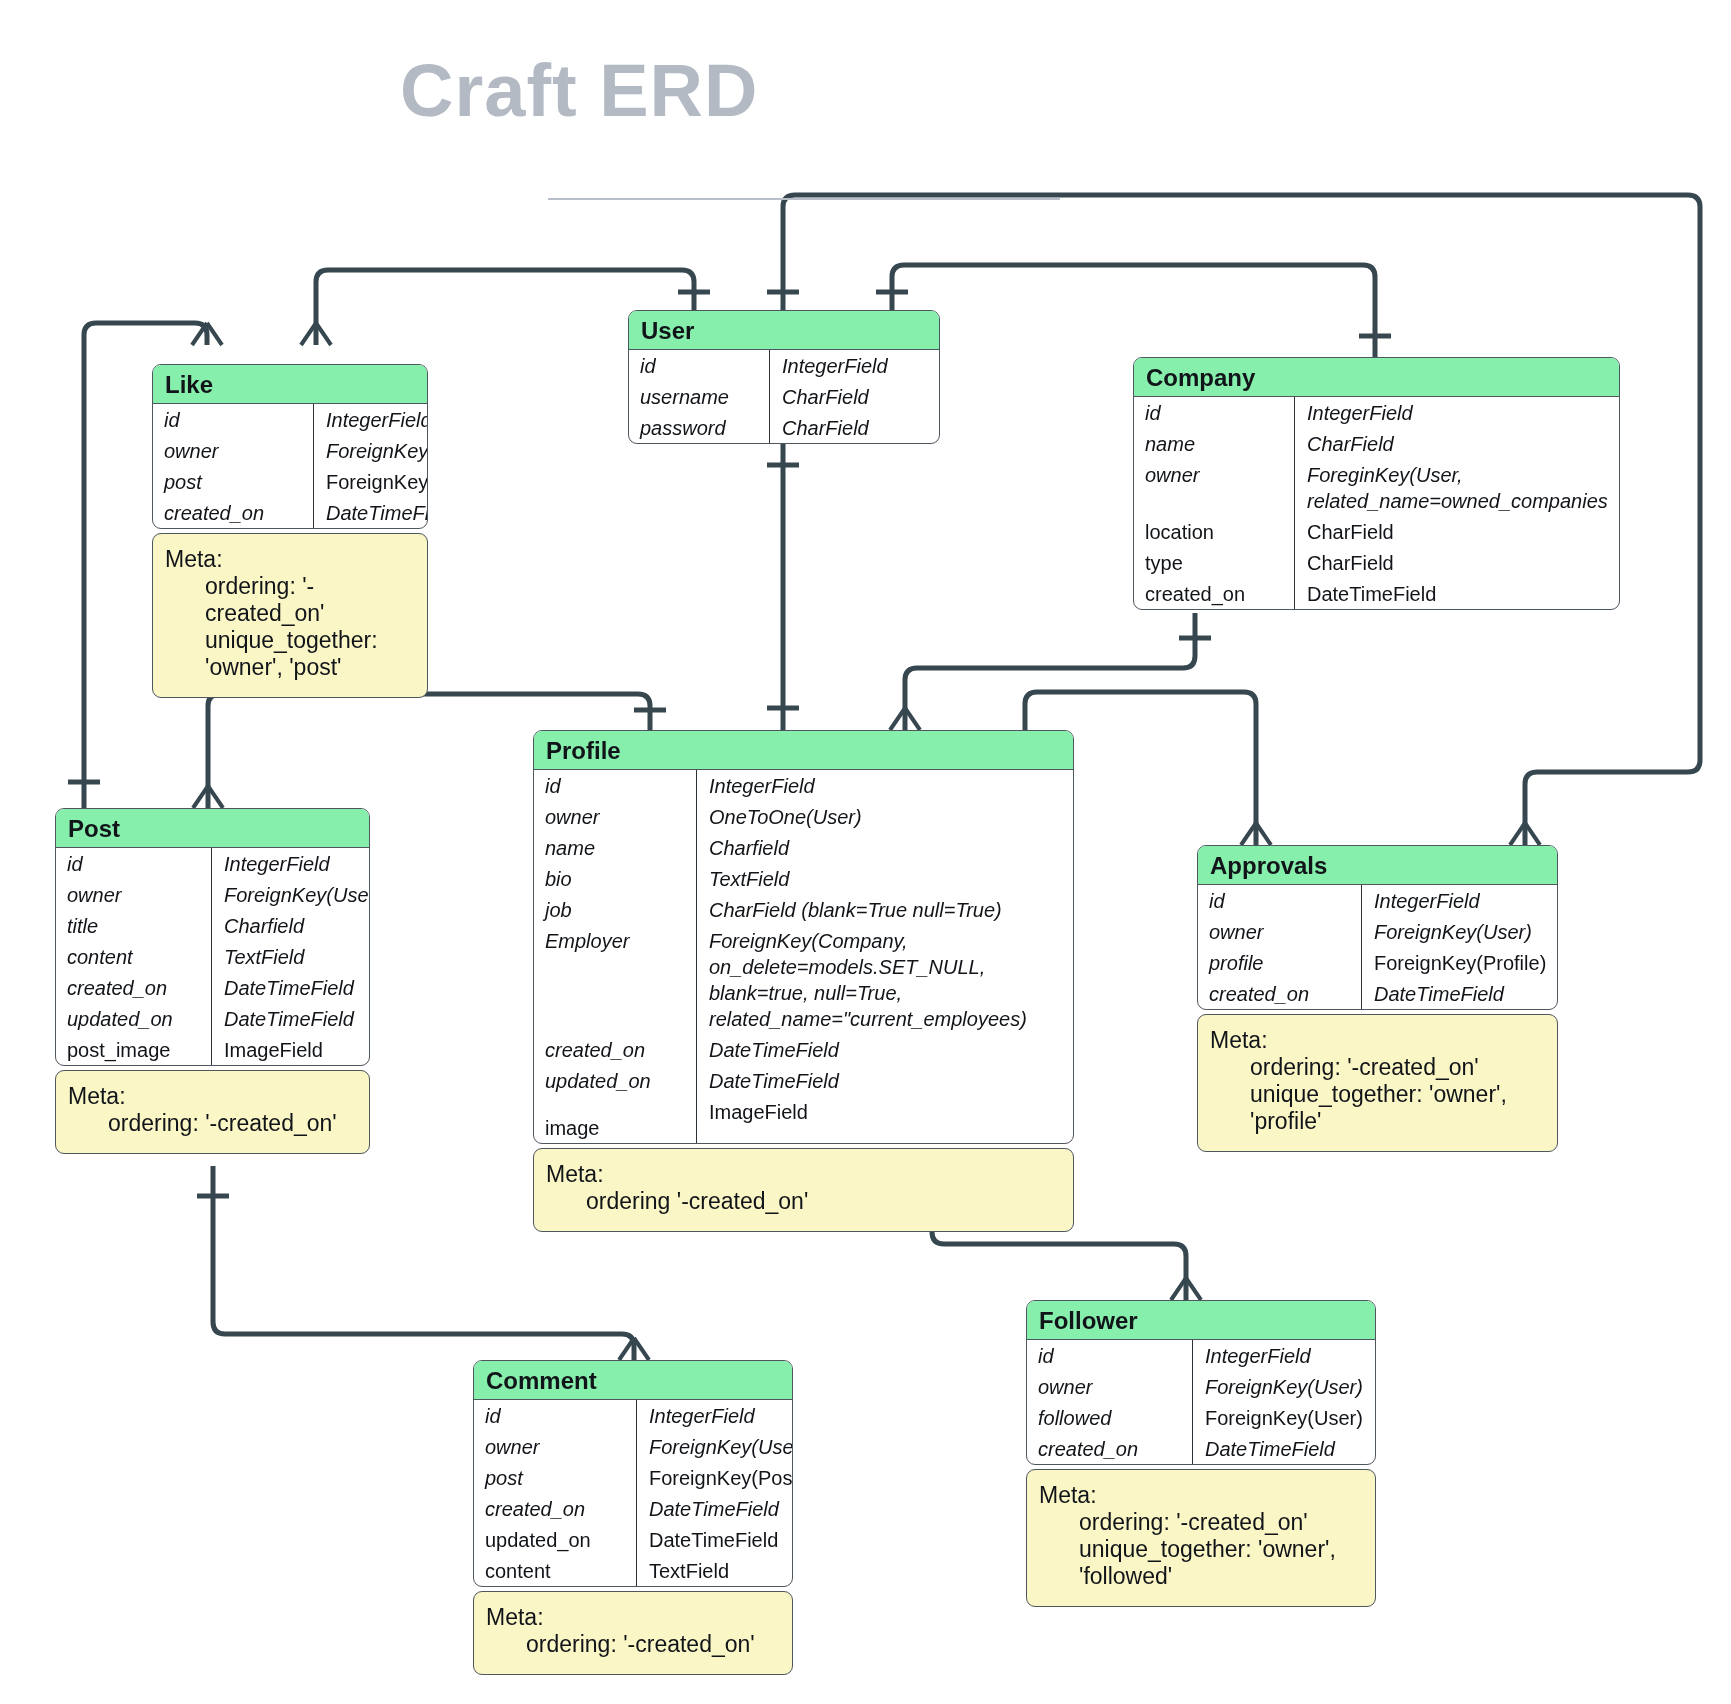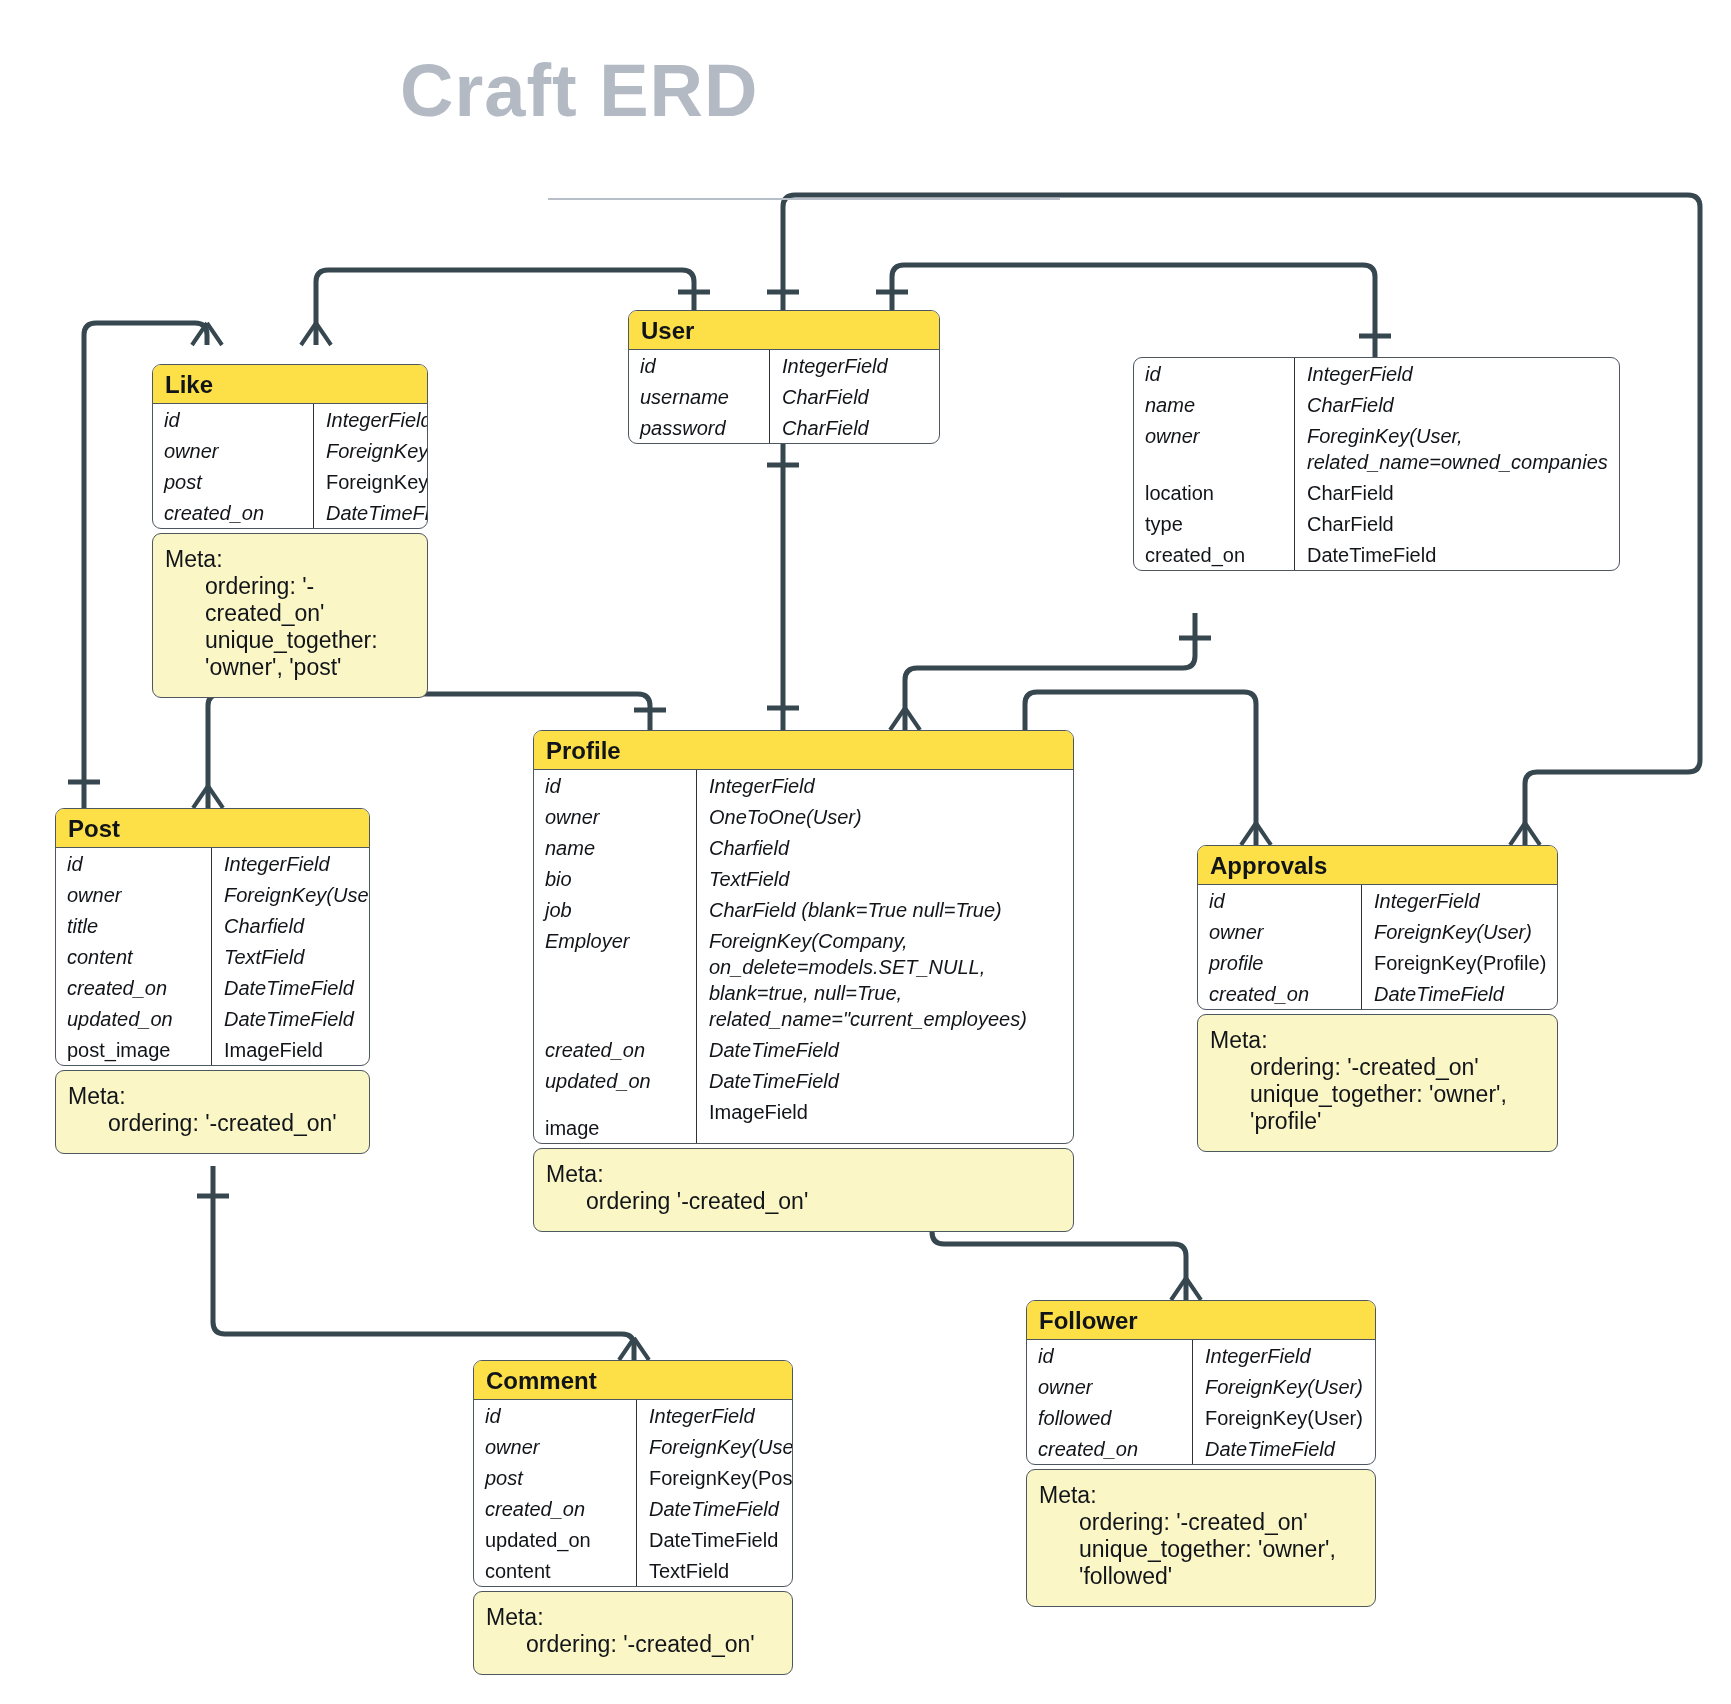--- a/index.html
+++ b/index.html
@@ -26,21 +26,21 @@
     position:absolute;
   }
   .entity-table{
     background:#ffffff;
     border:1.6px solid #4e565e;
     border-radius:9px;
     overflow:hidden;
     box-sizing:border-box;
   }
   .entity-header{
-    background:#fde047;
+    background:#86efac;
     border-bottom:1.6px solid #4e565e;
     font-size:24px;font-weight:bold;
     padding:6px 12px 5px 12px;
     height:27px;line-height:27px;
   }
   .entity-rows{position:relative;}
   .entity-rows .col-divider{
     position:absolute;top:0;bottom:0;width:0;
     border-left:1.4px solid #2c3338;
   }
@@ -175,20 +175,21 @@
           </div>
         </div>
         <div class="meta-box">
           <div class="meta-line meta-label">Meta:</div>
           <div class="meta-line">ordering: '-created_on'</div>
           <div class="meta-line">unique_together: 'owner', 'post'</div>
         </div>
       </div>
       <div class="entity" style="left: 1133px; top: 357px; width: 487px;">
         <div class="entity-table">
+          <div class="entity-header">Company</div>
           <div class="entity-rows">
             <div class="col-divider" style="left: 160px;"></div>
             <div class="field-row">
               <div class="fname it" style="width: 160px;">id</div>
               <div class="ftype it">IntegerField</div>
             </div>
             <div class="field-row">
               <div class="fname it" style="width: 160px;">name</div>
               <div class="ftype it">CharField</div>
             </div>

